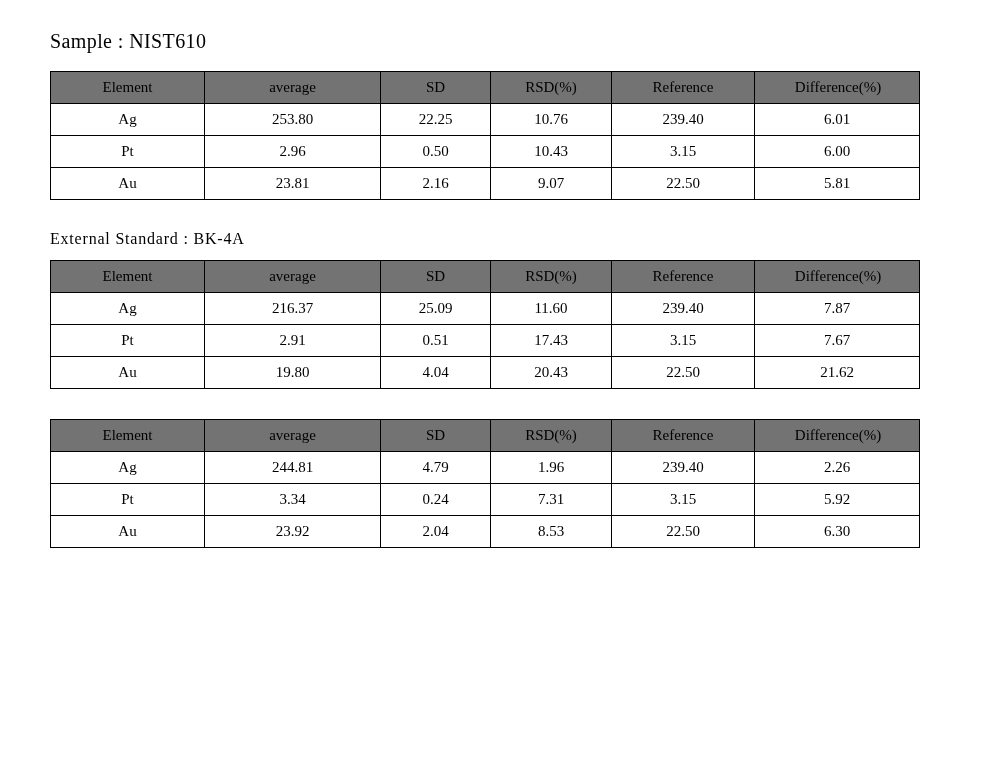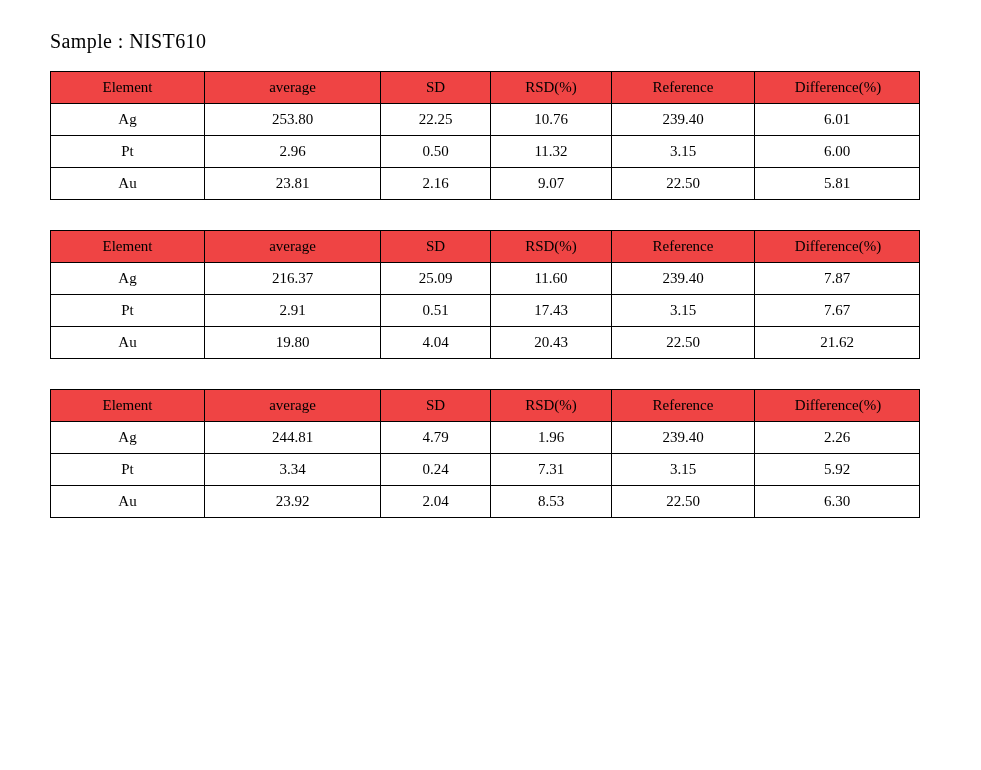--- a/index.html
+++ b/index.html
@@ -43,21 +43,21 @@
     th, td {
       border: 1px solid #000000;
       padding: 7px 14px;
       text-align: center;
       font-size: 15px;
       font-family: 'Times New Roman', Times, serif;
     }
 
     th {
       font-weight: normal;
-      background: #ef4444;
+      background: #737373;
     }
 
     td {
       font-weight: normal;
     }
 
     .col-element { width: 140px; }
     .col-average { width: 160px; }
     .col-sd { width: 100px; }
     .col-rsd { width: 110px; }
@@ -88,36 +88,37 @@
             <td>253.80</td>
             <td>22.25</td>
             <td>10.76</td>
             <td>239.40</td>
             <td>6.01</td>
           </tr>
           <tr>
             <td>Pt</td>
             <td>2.96</td>
             <td>0.50</td>
-            <td>11.32</td>
+            <td>10.43</td>
             <td>3.15</td>
             <td>6.00</td>
           </tr>
           <tr>
             <td>Au</td>
             <td>23.81</td>
             <td>2.16</td>
             <td>9.07</td>
             <td>22.50</td>
             <td>5.81</td>
           </tr>
         </tbody>
       </table>
     </div>
     <div class="section">
+      <div class="section-title">External   Standard : BK-4A</div>
       <table>
         <thead>
           <tr>
             <th class="col-element">Element</th>
             <th class="col-average">average</th>
             <th class="col-sd">SD</th>
             <th class="col-rsd">RSD(%)</th>
             <th class="col-ref">Reference</th>
             <th class="col-diff">Difference(%)</th>
           </tr>

